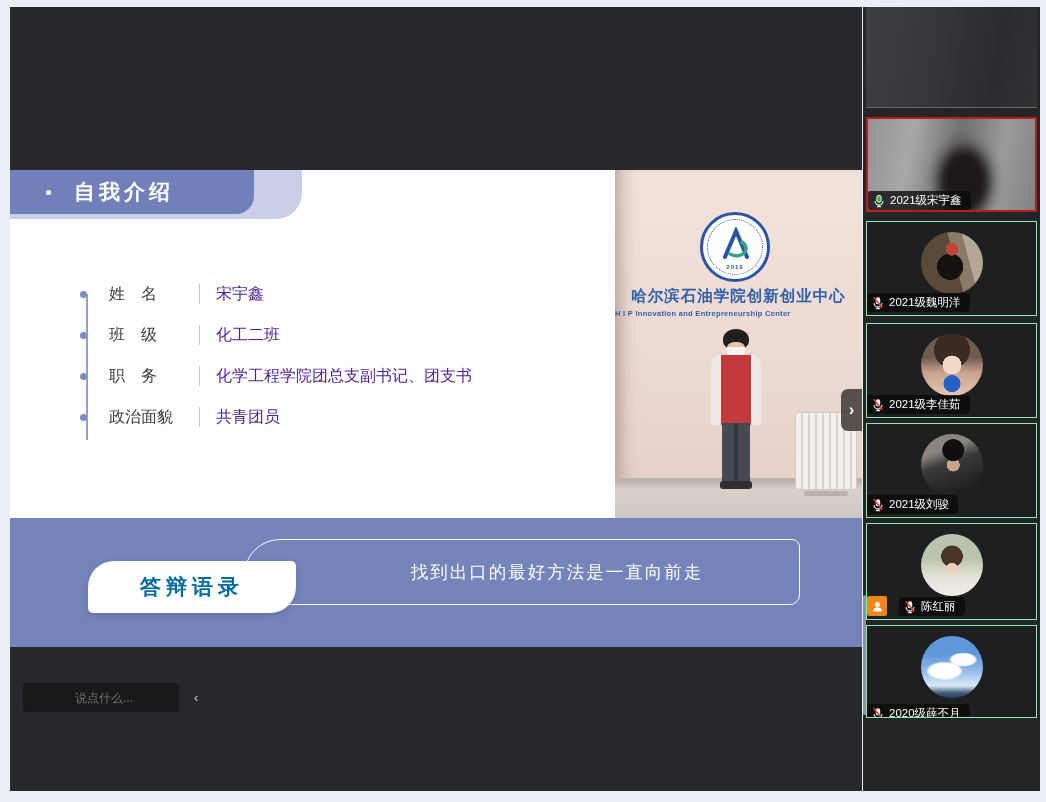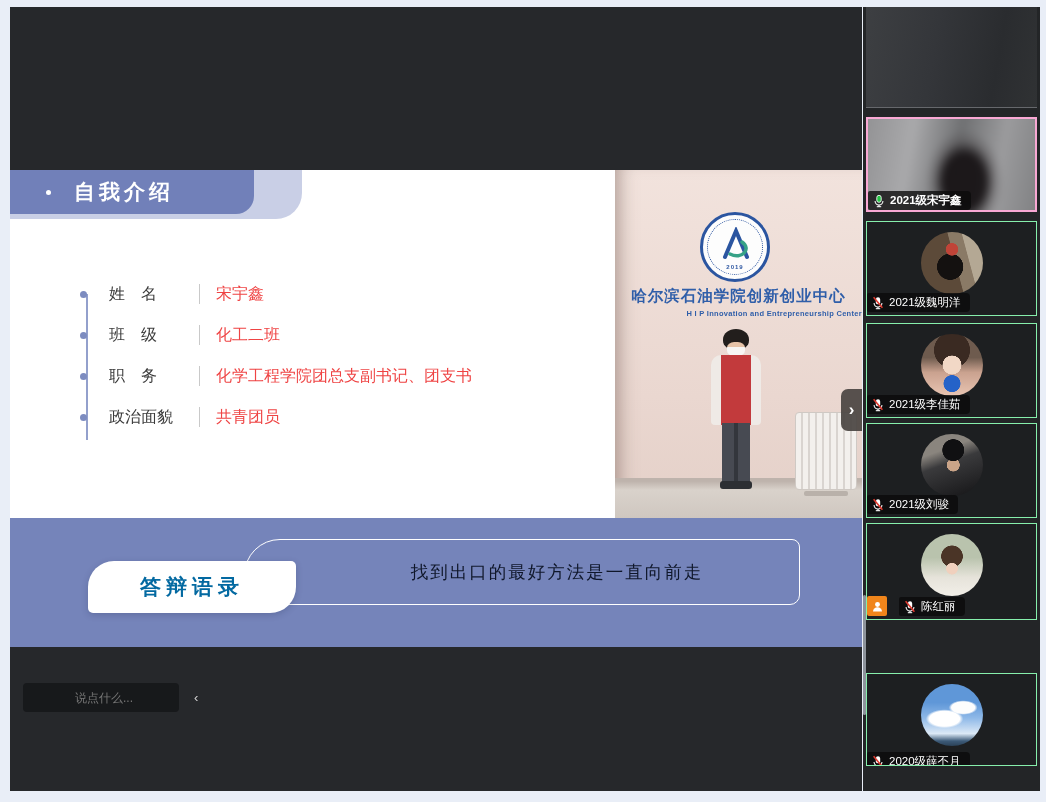--- a/index.html
+++ b/index.html
@@ -20,37 +20,37 @@
             display:flex; align-items:center; }
   .banner .dot { position:absolute; left:36px; top:20px; width:5px; height:5px;
                  background:#fff; border-radius:50%; }
   .banner .ttl { padding-left:64px; font-size:21px; font-weight:bold; letter-spacing:4px; }
 
   .info-line { position:absolute; left:76px; top:124px; width:2px; height:146px; background:#93a0cc; }
   .info-row { position:absolute; left:70px; height:24px; display:flex; align-items:center; }
   .info-row .b { width:7px; height:7px; border-radius:50%; background:#7d8cc0; margin-right:22px; }
   .info-row .lb { width:86px; font-size:16px; color:#3c3c3c; }
   .info-row .dv { width:1px; height:20px; background:#c9c9c9; margin:0 16px 0 4px; }
-  .info-row .vl { font-size:16px; color:#ef4444; }
+  .info-row .vl { font-size:16px; color:#4c1d95; }
 
   
   .photo { position:absolute; left:605px; top:0; width:247px; height:348px; overflow:hidden;
            background:linear-gradient(180deg,#f2e3dd 0%,#ead7d0 65%,#e4d0c8 100%);
            box-shadow:inset 16px 0 18px -12px rgba(110,85,78,.5); }
   .floor { position:absolute; left:0; top:308px; width:247px; height:40px;
            background:linear-gradient(180deg,#beb3ac 0 8%,#d9d2cb 30%,#cfc7c0 100%); }
   .logo { position:absolute; left:85px; top:42px; width:70px; height:70px; border-radius:50%;
           border:3px solid #2b55a0; background:#fdfdfd; }
   .logo .ring { position:absolute; inset:4px; border-radius:50%; border:1px dotted #2b55a0; }
   .logo svg { position:absolute; left:15px; top:12px; }
   .logo .yr { position:absolute; left:0; right:0; bottom:9px; text-align:center;
               font-size:6px; font-weight:bold; color:#2b55a0; letter-spacing:1px; }
   .wall-cn { position:absolute; left:0; top:116px; width:100%; text-align:center;
              font-size:15.5px; font-weight:bold; color:#2f5ea9; letter-spacing:1px; }
-  .wall-en { position:absolute; left:0; top:139px; width:100%; text-align:right;
+  .wall-en { position:absolute; left:0; top:139px; width:100%; text-align:left;
              font-size:7.5px; font-weight:bold; color:#2f5ea9; letter-spacing:.3px; }
   .hair  { position:absolute; left:108px; top:159px; width:26px; height:21px;
            background:#221e1c; border-radius:50% 50% 45% 45%; }
   .face  { position:absolute; left:112px; top:172px; width:18px; height:14px; border-radius:40%;
            background:linear-gradient(180deg,#e6c3a8 0 35%,#f7f6f4 35%); }
   .jacket{ position:absolute; left:96px; top:185px; width:50px; height:70px;
            border-radius:10px 10px 4px 4px;
            background:linear-gradient(90deg,#efeae6 0 20%,#c23a3c 20% 80%,#efeae6 80%); }
   .pants { position:absolute; left:107px; top:253px; width:28px; height:60px;
            background:linear-gradient(90deg,#474a52 0 42%,#33363c 42% 58%,#474a52 58%); }
@@ -60,21 +60,21 @@
               border:1px solid #cfc9c4; border-radius:4px;
               background:repeating-linear-gradient(90deg,#f3f0ed 0 5px,#d9d4d0 5px 7px); }
   .radiator:after { content:""; position:absolute; left:8px; top:78px; width:44px; height:5px;
                     background:#b9b1aa; border-radius:2px; }
 
   
   .band { position:absolute; left:0; top:511px; width:852px; height:129px; background:#7584ba; }
   .q-outline { position:absolute; left:234px; top:21px; width:556px; height:66px;
                border:1.5px solid #ffffff; border-radius:36px 8px 10px 8px;
                display:flex; align-items:center; justify-content:center; }
-  .q-text { color:#0f172a; font-size:17.5px; letter-spacing:2px; padding-left:70px; }
+  .q-text { color:#ffffff; font-size:17.5px; letter-spacing:2px; padding-left:70px; }
   .q-label { position:absolute; left:78px; top:43px; width:208px; height:52px; background:#ffffff;
              border-radius:26px 5px 26px 5px; display:flex; align-items:center; justify-content:center;
              box-shadow:0 2px 6px rgba(40,50,90,.25); }
   .q-label span { color:#0369a1; font-size:21px; font-weight:bold; letter-spacing:5px; }
 
   
   .chat { position:absolute; left:13px; top:676px; width:156px; height:29px;
           background:rgba(22,24,26,.95); border-radius:4px; display:flex; align-items:center;
           padding:0 8px;gap:15px; }
   .chat .sep { width:1px; height:15px; background:#55585c; margin:0 7px; }
@@ -87,23 +87,23 @@
             display:flex; align-items:center; justify-content:center;
             font-size:17px; font-weight:bold; cursor:pointer; }
 
   
   .sidebar { position:absolute; left:863px; top:7px; width:177px; height:784px; background:#232527; }
   .tile { position:absolute; left:3px; width:171px; height:95px; background:#1d1f21;
           border:1px solid #86efac; overflow:hidden; cursor:pointer; }
   .tile.partial { left:3px; top:0; height:101px; border:none;
           border-bottom:1px solid #66686c;
           background:linear-gradient(100deg,#3d3f42 0%,#34363a 40%,#2a2c2f 75%,#303234 100%); }
-  .tile.active { border:2px solid #f9a8d4;font-weight:bold; }
+  .tile.active { border:2px solid #b91c1c; }
   .t1 { top:110px; } .t2 { top:214px; } .t3 { top:316px; } .t4 { top:416px; }
-  .t5 { top:516px; height:97px; } .t6 { top:618px; height:93px;margin-top:48px; }
+  .t5 { top:516px; height:97px; } .t6 { top:618px; height:93px; }
 
   .video-blur { position:absolute; inset:-8px; filter:blur(3px);
     background:
       radial-gradient(ellipse 52px 70px at 57% 66%, rgba(24,20,22,.96) 0 38%, rgba(70,66,68,.35) 58%, transparent 74%),
       linear-gradient(100deg,#8f8f91 0%,#a9a9ab 28%,#6f7072 52%,#9b9b9d 74%,#7c7d7f 100%); }
 
   .av { position:absolute; left:54px; top:10px; width:62px; height:62px; border-radius:50%; }
   .av-teddy { background:
       radial-gradient(circle at 50% 28%, #c04438 0 11%, transparent 12%),
       radial-gradient(circle at 47% 56%, #141110 0 27%, transparent 28%),

